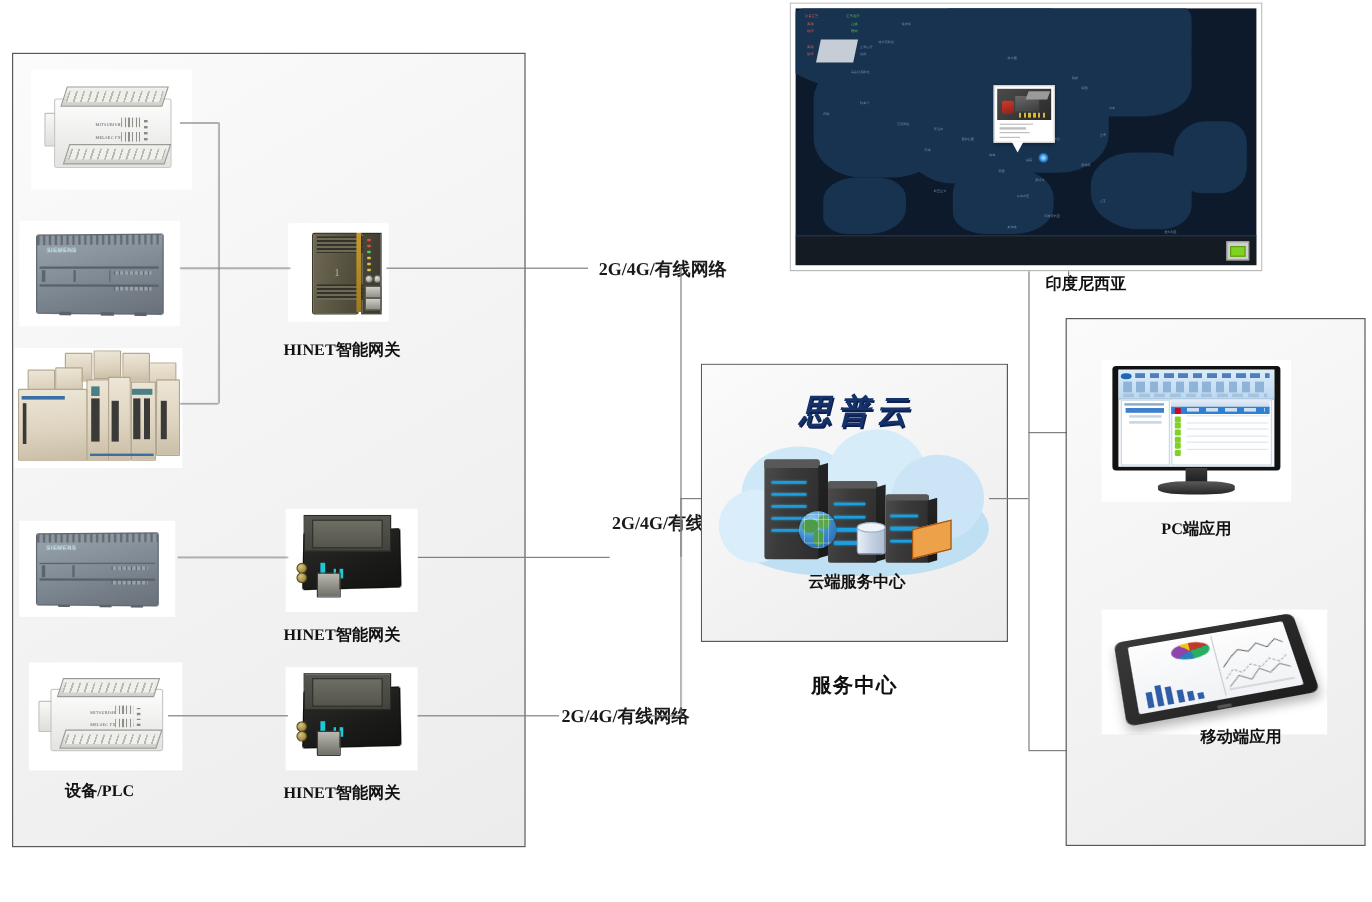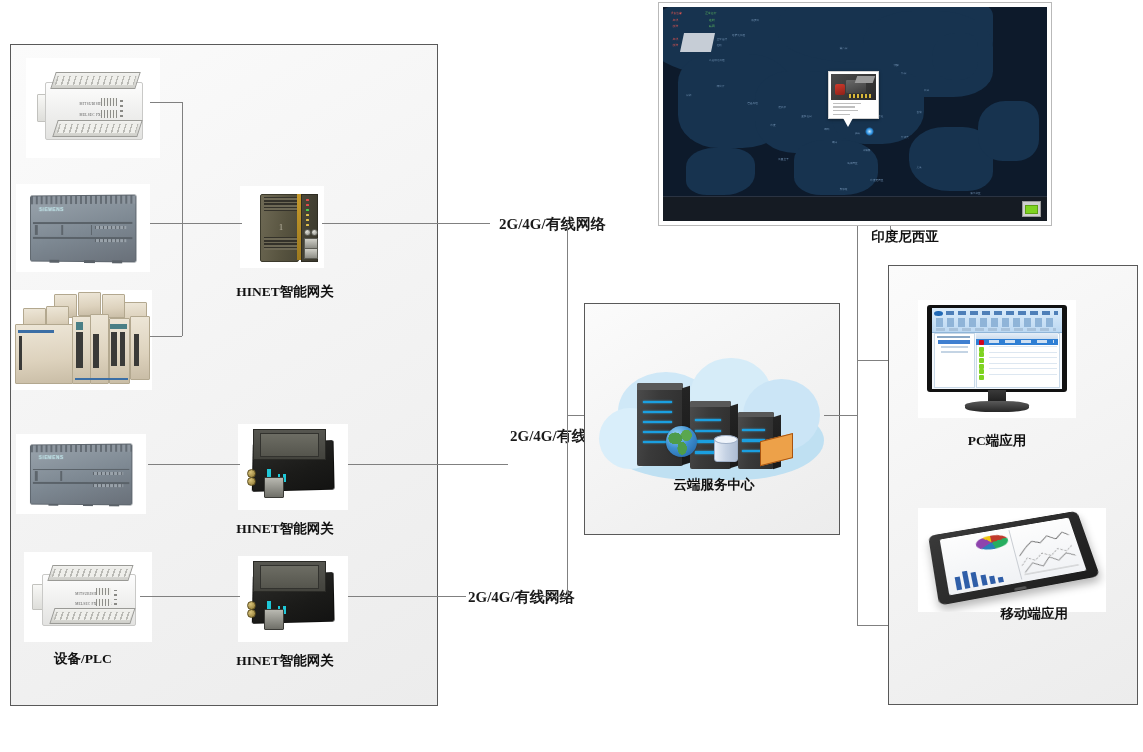--- a/index.html
+++ b/index.html
@@ -383,34 +383,36 @@
   <div class="net-label" style="left:508px;top:427px;">2G/4G/有线网络</div>
   <div class="line-v" style="left:567px;top:415px;height:49px;"></div>
   <div class="line-h" style="left:567px;top:415px;width:28px;"></div>
 
   <div class="line-h" style="left:348px;top:596px;width:118px;"></div>
   <div class="net-label" style="left:466px;top:588px;">2G/4G/有线网络</div>
   <div class="line-v" style="left:567px;top:415px;height:181px;"></div>
   <div class="line-h" style="left:541px;top:596px;width:26px;"></div>
 
   <div class="group-box" style="left:584px;top:303px;width:256px;height:232px;"></div>
+  <div class="group-caption" style="left:622px;top:560px;width:180px;">服务中心</div>
 
   <div class="cloud-wrap" style="left:594px;top:318px;width:240px;height:180px;">
 
     <div style="position:absolute;left:4%;top:46%;width:92%;height:44%;
          background:#bfe0f2;border-radius:48%/60%;"></div>
     <div style="position:absolute;left:10%;top:30%;width:40%;height:44%;
          background:#cfe8f7;border-radius:50%;"></div>
     <div style="position:absolute;left:40%;top:22%;width:34%;height:42%;
          background:#d6ecf8;border-radius:50%;"></div>
     <div style="position:absolute;left:62%;top:34%;width:32%;height:40%;
          background:#cbe5f6;border-radius:50%;"></div>
     <div style="position:absolute;left:2%;top:50%;width:26%;height:34%;
          background:#d9eefa;border-radius:50%;"></div>
 
+    <div class="logo-cloud" style="left:30%;top:4%;font-size:27px;">思普云</div>
 
     <div class="srv" style="left:18%;top:36%;width:19%;height:46%;">
       <div class="srv-top"></div>
       <div class="srv-side"></div>
       <div class="srv-led" style="top:22%;"></div>
       <div class="srv-led" style="top:34%;"></div>
       <div class="srv-led" style="top:46%;"></div>
       <div class="srv-led" style="top:58%;"></div>
       <div class="srv-led" style="top:70%;"></div>
     </div>

